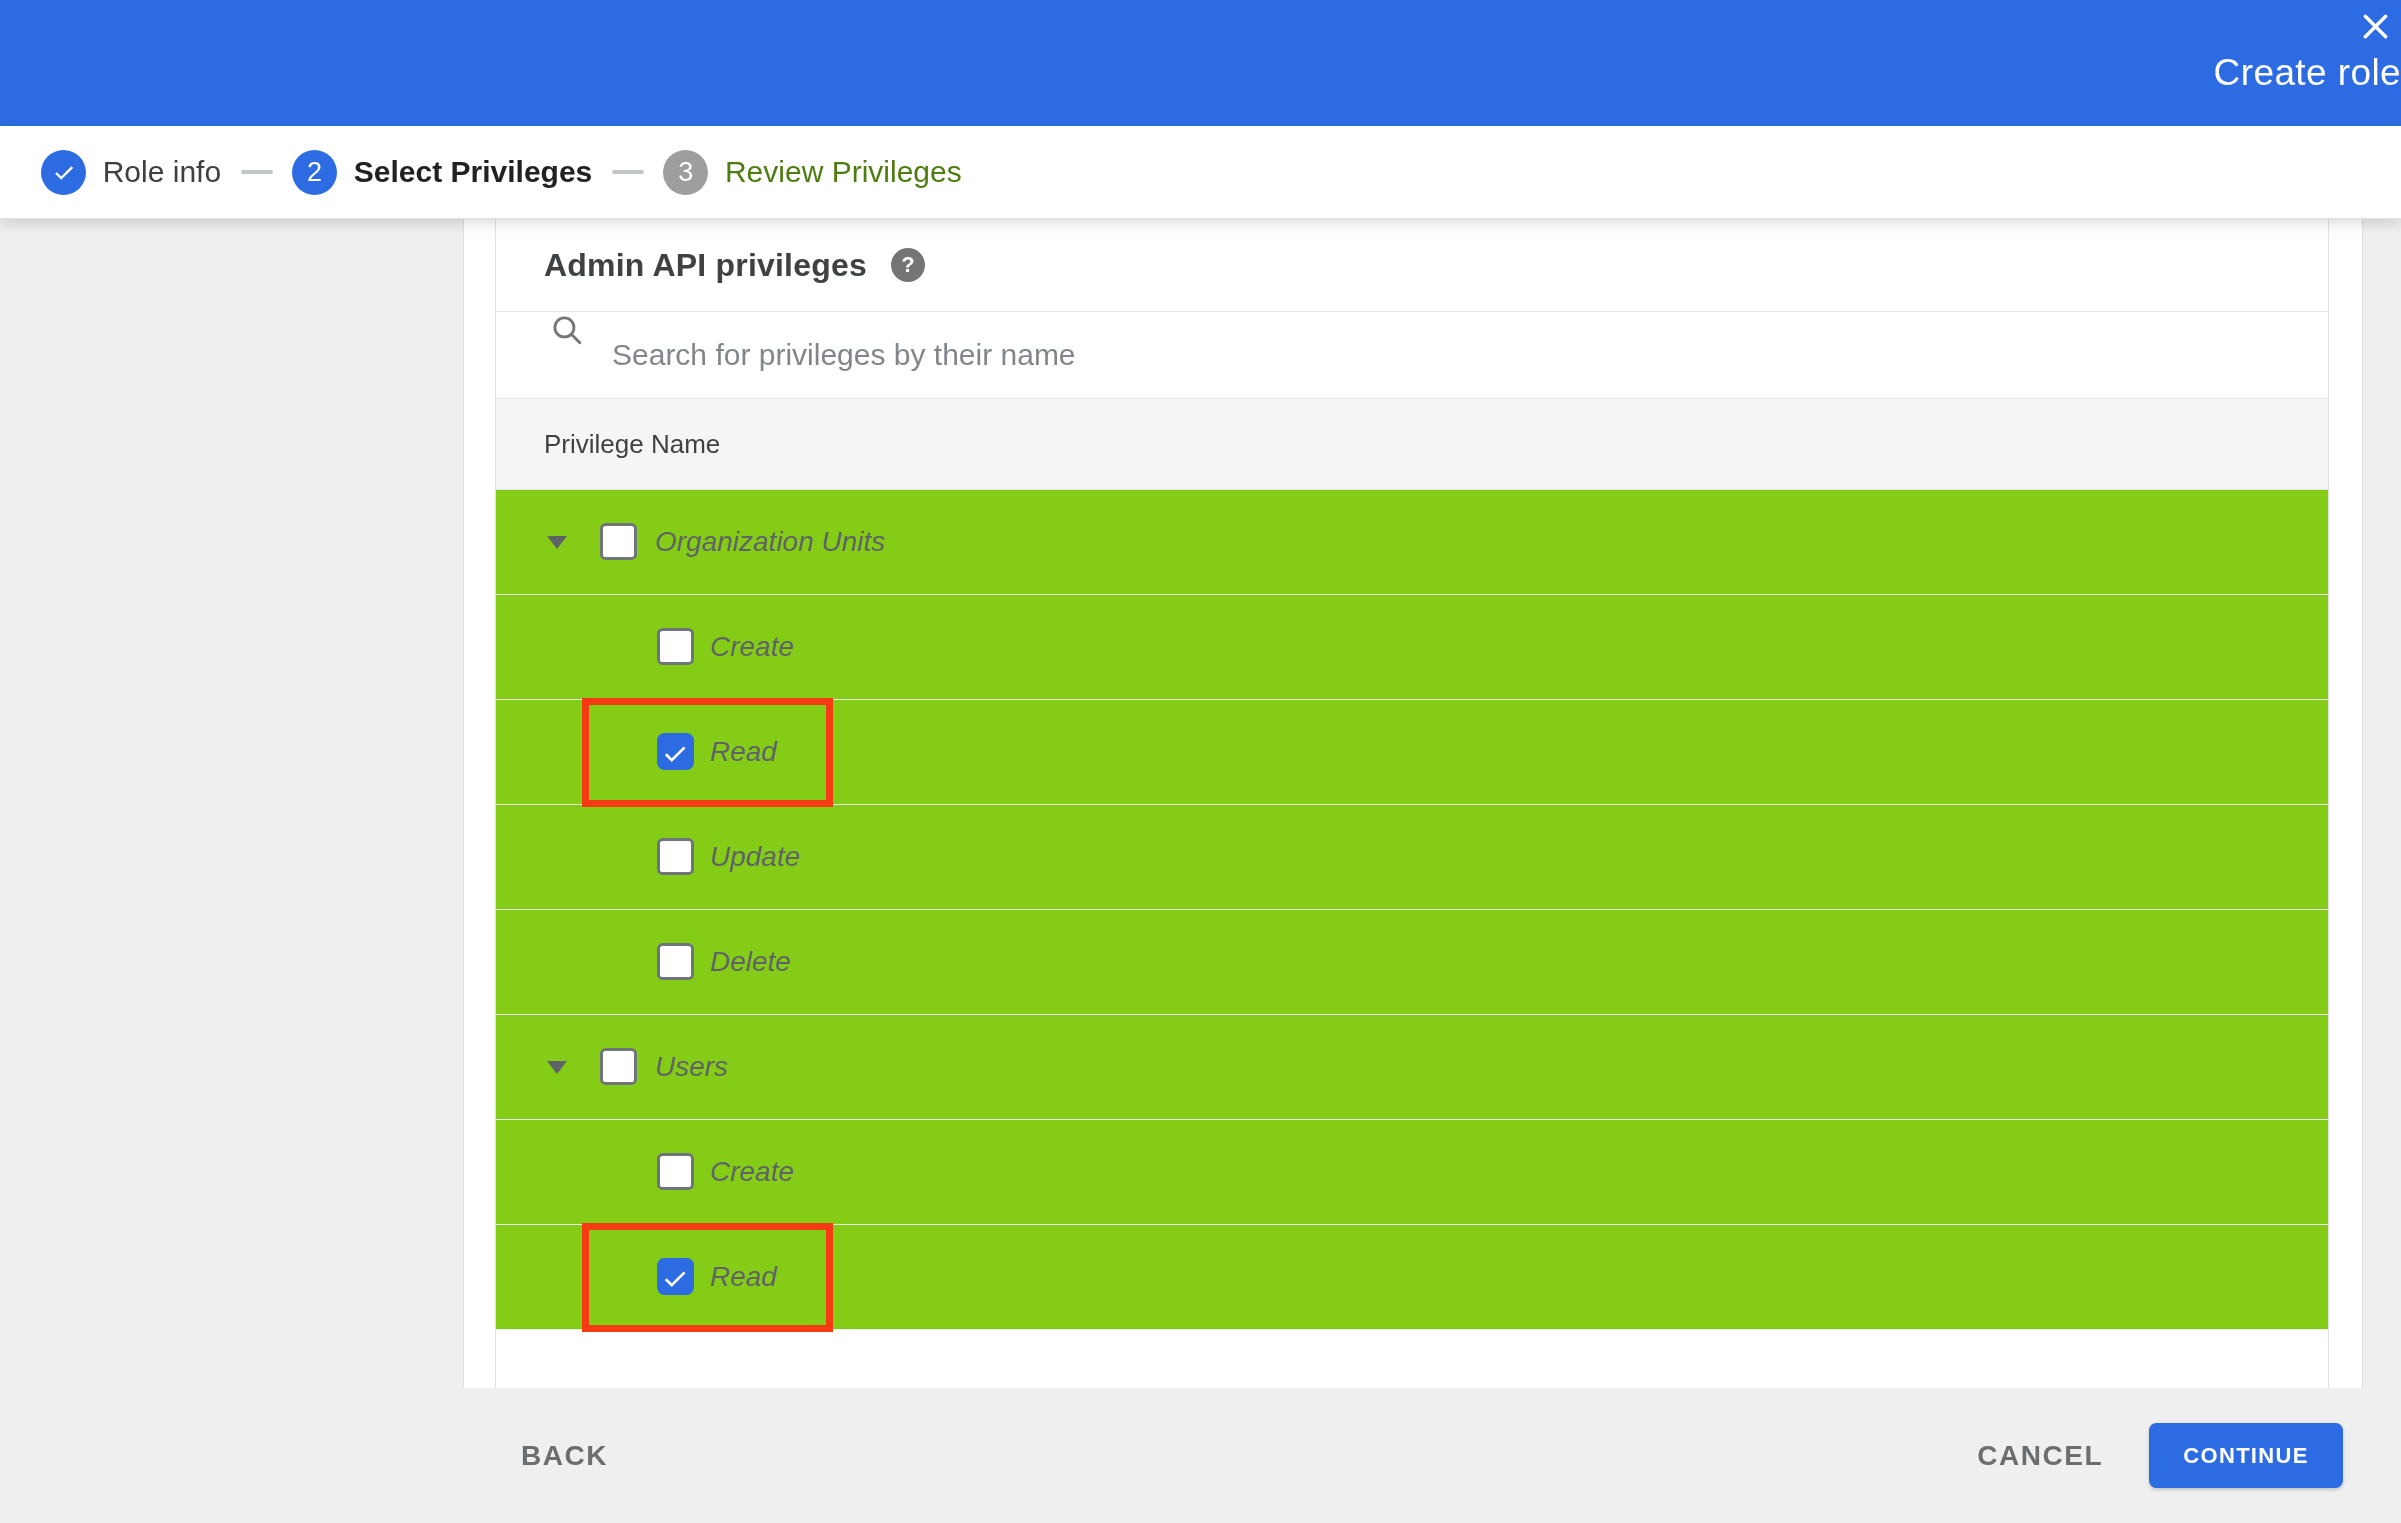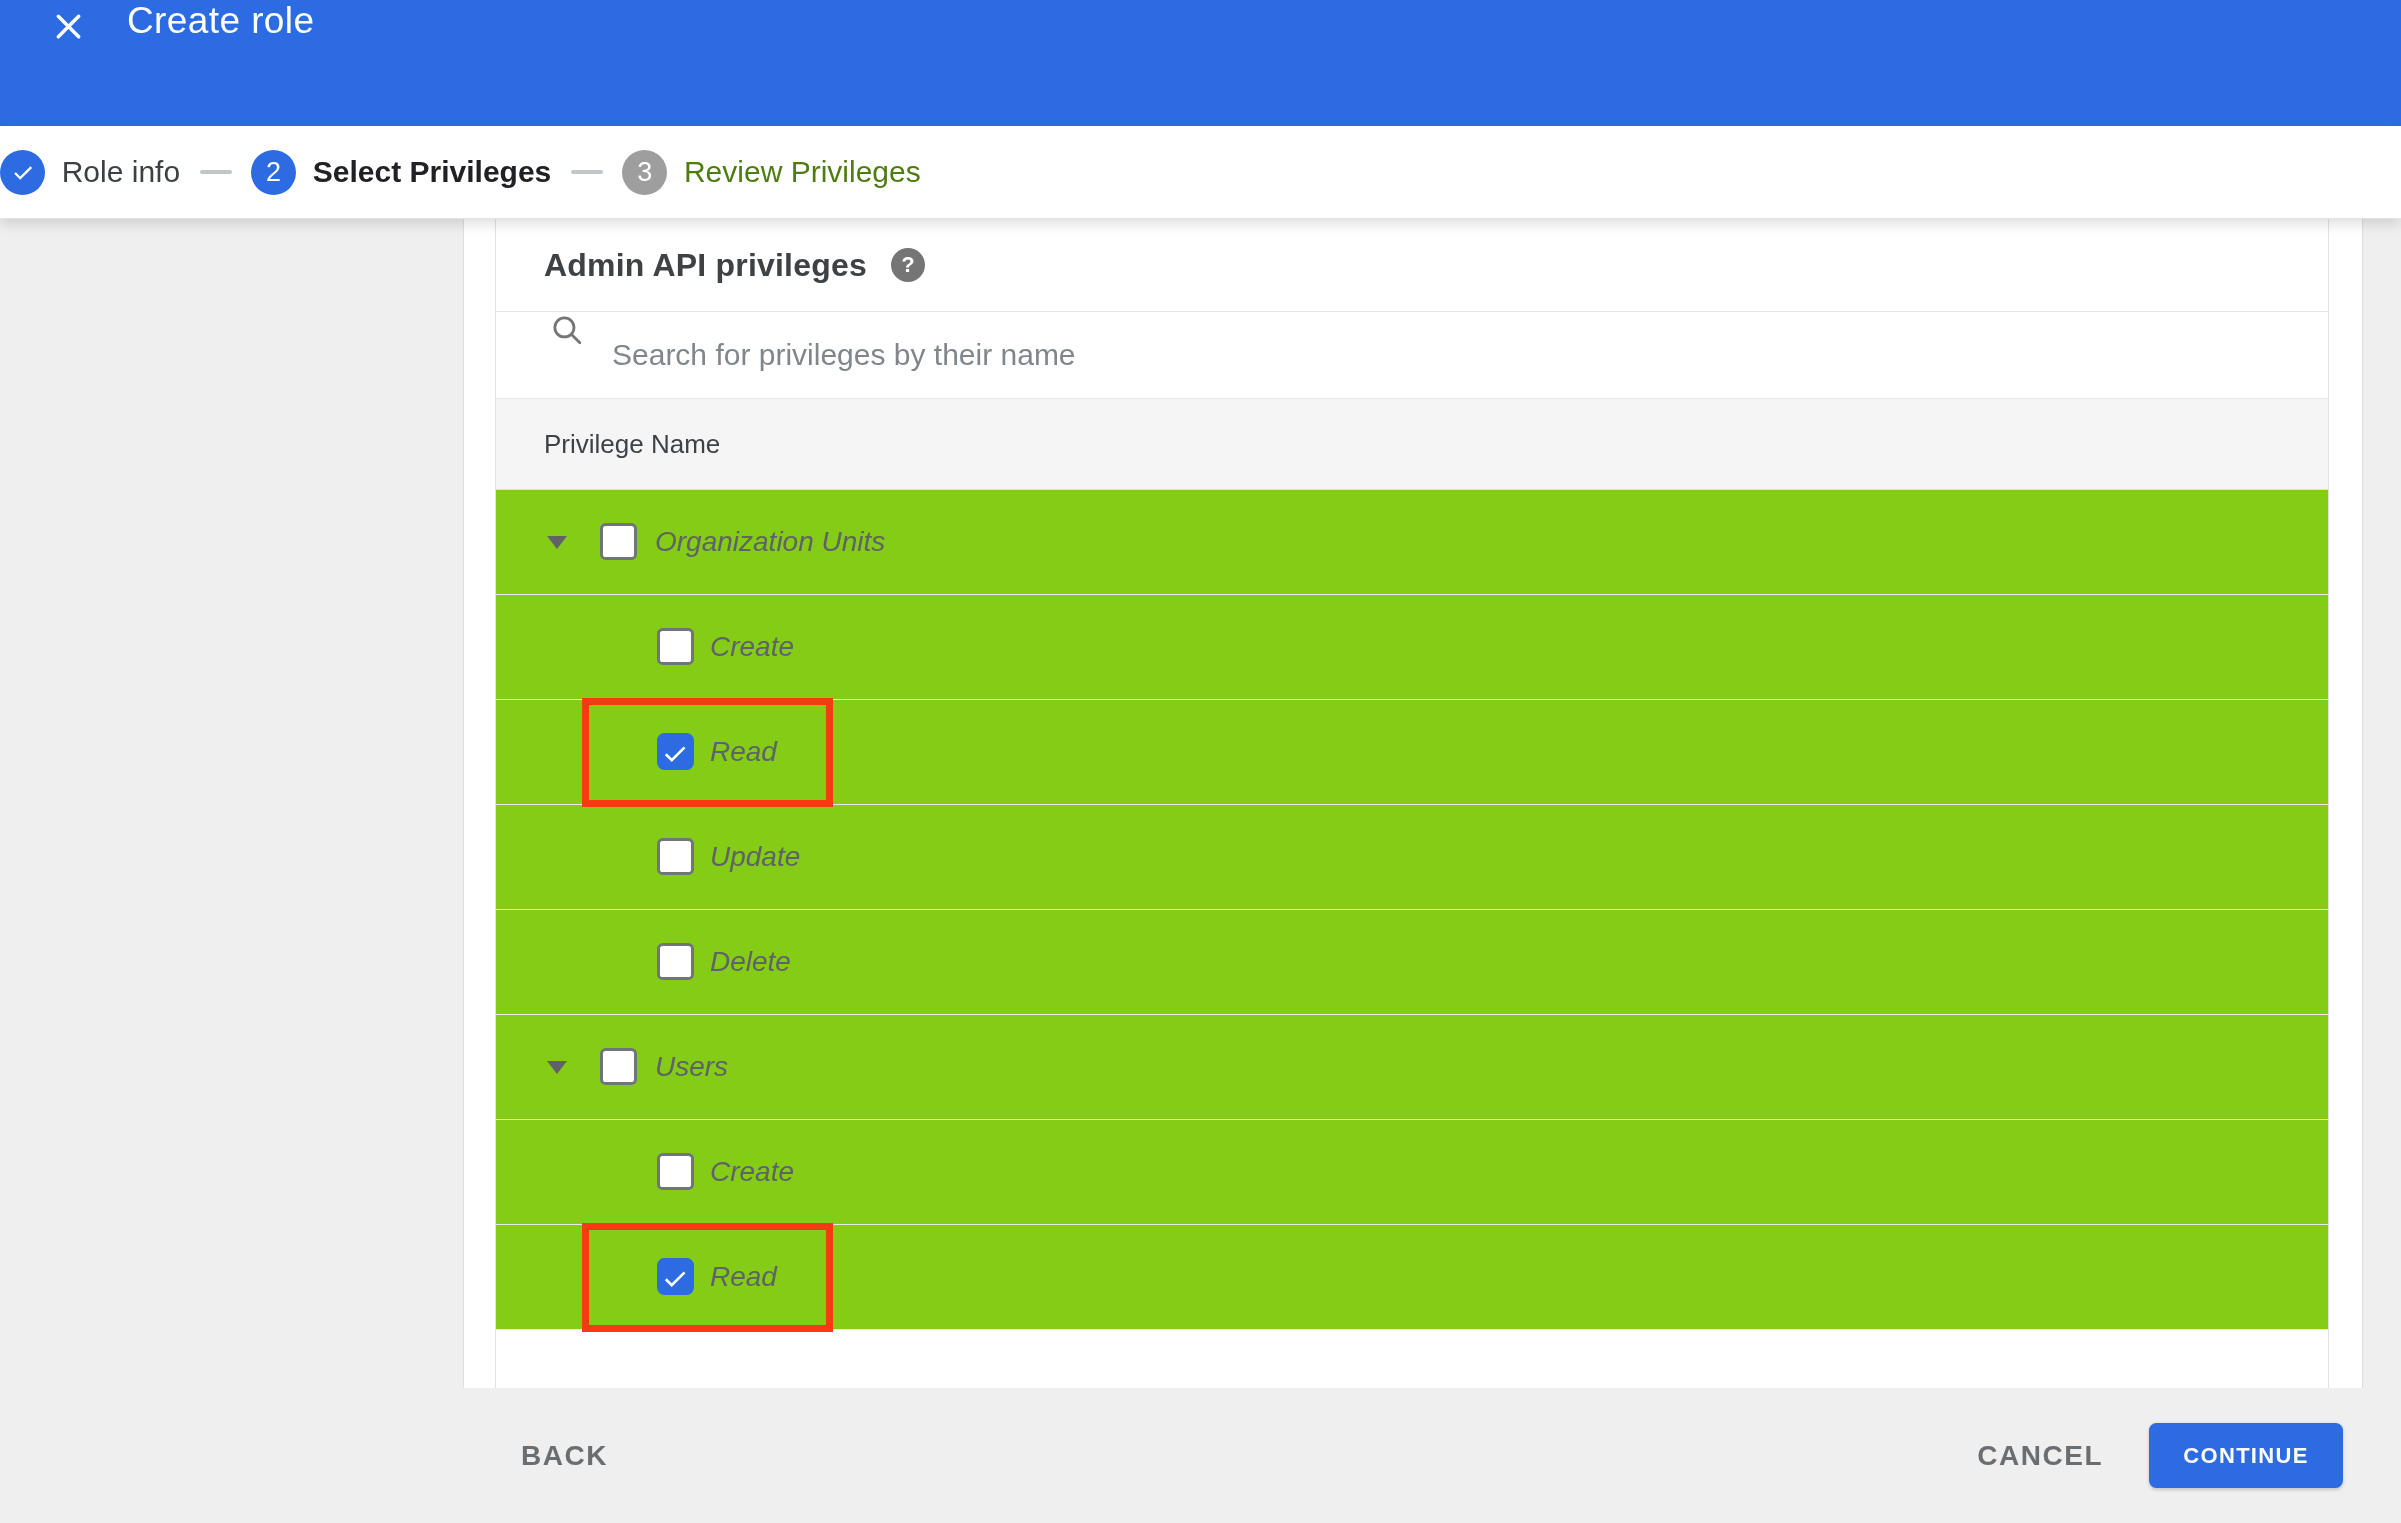--- a/index.html
+++ b/index.html
@@ -1,27 +1,27 @@
 <!DOCTYPE html>
 <html style="--accent: #2c6be2; --red: #f43b14; --gray-bg: #efefef;font-size:15px"><head>
 <meta charset="utf-8">
 <style>
   * { margin:0; padding:0; box-sizing:border-box; }
   html,body { width:2401px; height:1524px; font-family:"Liberation Sans", sans-serif; background:#ffffff; overflow:hidden; }
   :root { --accent:#2c6be2; --red:#f43b14; --gray-bg:#efefef; --border:#e2e2e2; --row-border:#e9e9e9; --txt-gray:#5f6368; }
 
   
   .appbar { position:absolute; left:0; top:0; width:2401px; height:126px; background:var(--accent);
-            display:flex; align-items:flex-start; padding-left:42px; }
+            display:flex; align-items:flex-end; padding-left:42px;flex-direction:column; }
   .close-btn { width:52px; height:52px; display:flex; align-items:center; justify-content:center; cursor:pointer; flex:0 0 auto; }
   .appbar-title { color:#ffffff; font-size:37px; font-weight:400; margin-left:33px; letter-spacing:0.4px; }
 
   
   .stepper { position:absolute; left:0; top:126px; width:2401px; height:93px; background:#ffffff;
-             display:flex; align-items:center; z-index:6;
+             display:flex; align-items:center; padding-left:41px; z-index:6;
              border-bottom:0.9px solid #e3e3e3; box-shadow:0 4.6px 13px rgba(0,0,0,0.14); }
   .step { display:flex; align-items:center; }
   .step-circle { width:45px; height:45px; border-radius:50%; display:flex; align-items:center; justify-content:center;
                  color:#fff; font-size:27px; font-weight:400; flex:0 0 auto; }
   .step.completed .step-circle, .step.active .step-circle { background:var(--accent); }
   .step.upcoming .step-circle { background:#9e9e9e; }
   .step-label { margin-left:16.7px; font-size:30px; color:#3c4043; }
   .step.active .step-label { font-weight:700; color:#202124; }
   .step.upcoming .step-label { color:#4d7c0f; }
   .step-dash { width:32px; height:3.7px; background:#c3c6c9; border-radius:1.9px; margin:0 19.5px; }

